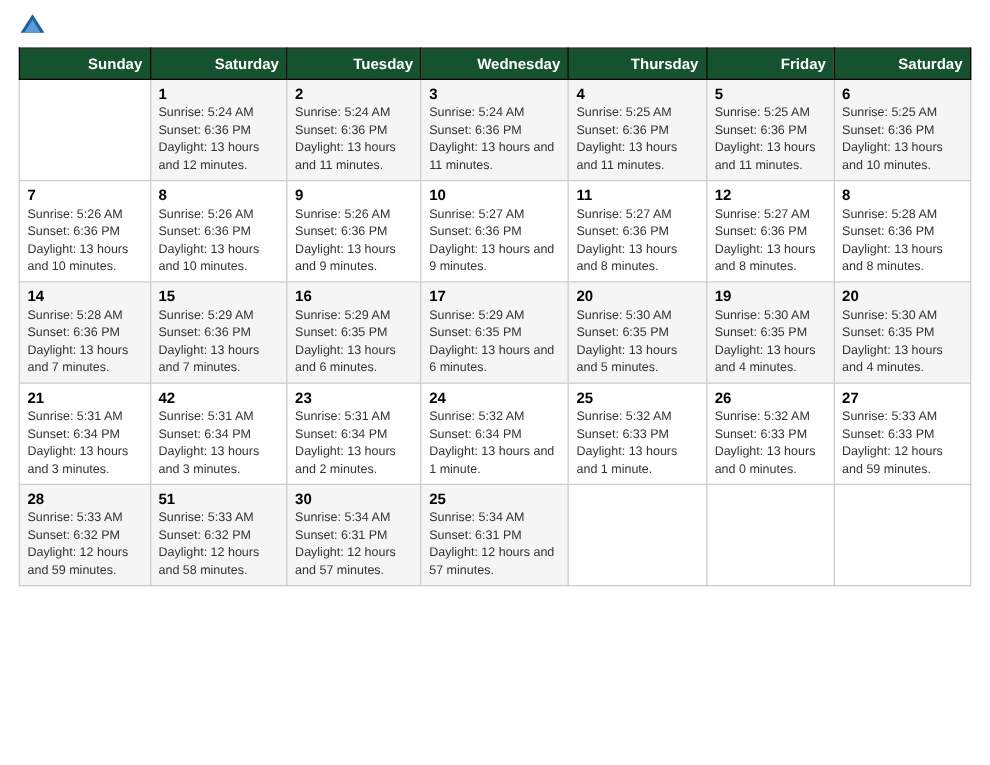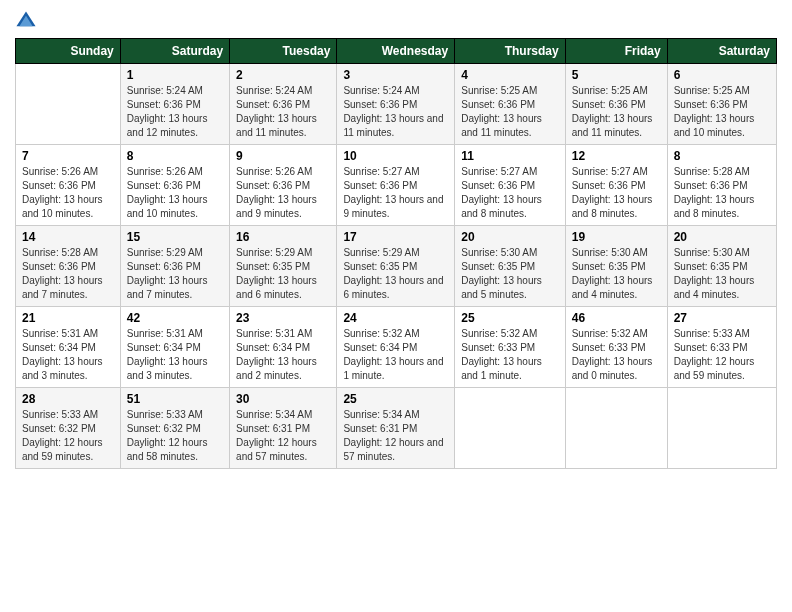--- a/index.html
+++ b/index.html
@@ -230,21 +230,21 @@
           </td>
           <td>
             <span class="day-number">24</span>
             <div class="day-info">Sunrise: 5:32 AM<br>Sunset: 6:34 PM<br>Daylight: 13 hours and 1 minute.</div>
           </td>
           <td>
             <span class="day-number">25</span>
             <div class="day-info">Sunrise: 5:32 AM<br>Sunset: 6:33 PM<br>Daylight: 13 hours and 1 minute.</div>
           </td>
           <td>
-            <span class="day-number">46</span>
+            <span class="day-number">26</span>
             <div class="day-info">Sunrise: 5:32 AM<br>Sunset: 6:33 PM<br>Daylight: 13 hours and 0 minutes.</div>
           </td>
           <td>
             <span class="day-number">27</span>
             <div class="day-info">Sunrise: 5:33 AM<br>Sunset: 6:33 PM<br>Daylight: 12 hours and 59 minutes.</div>
           </td>
         </tr>
         <tr>
           <td>
             <span class="day-number">28</span>

